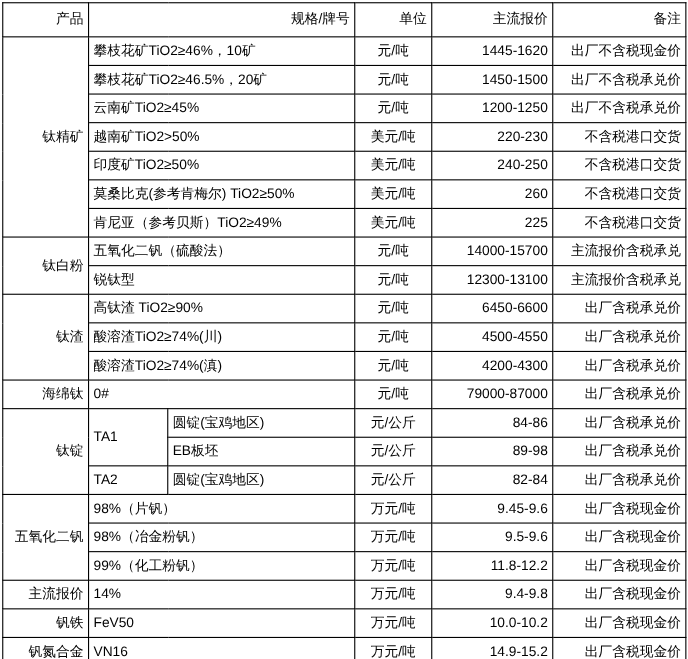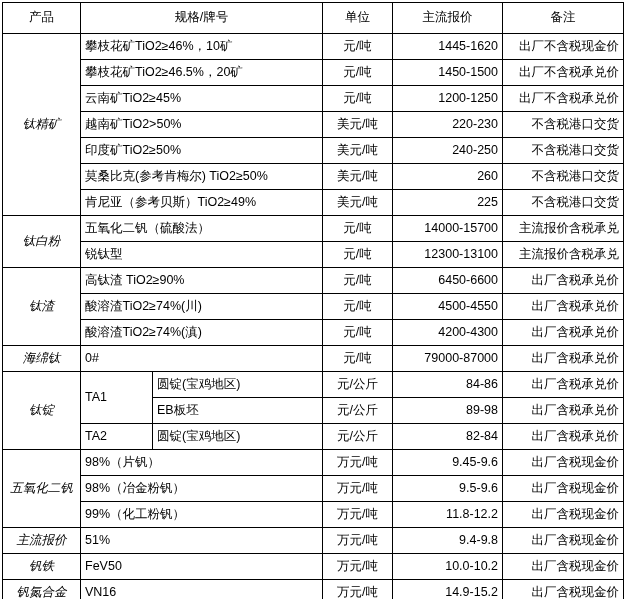--- a/index.html
+++ b/index.html
@@ -22,31 +22,30 @@
   }
   #price-table td, #price-table th {
     border: 1px solid #000000;
     font-size: 12.5px;
     line-height: 1.1;
     padding: 3px 4px;
     vertical-align: middle;
     font-weight: normal;
   }
   .hdr {
-    text-align: center;
+    text-align: right;
     font-weight: bold;
     font-size: 13px;
     height: 24px;
     margin-top: 28px;
   }
   .cat {
-    text-align: center;
+    text-align: right;
     font-weight: bold;
     font-size: 13px;
-    font-style: italic;
   }
   .spec {
     text-align: left;
     padding-left: 6px;
     margin-top: 32px;
   }
   .unit {
     text-align: center;
     margin-top: 12px;
   }
@@ -207,21 +206,21 @@
     </tr>
     <tr class="row-h">
       <td class="spec" colspan="2">99%（化工粉钒）</td>
       <td class="unit">万元/吨</td>
       <td class="price">11.8-12.2</td>
       <td class="note">出厂含税现金价</td>
     </tr>
 
     <tr class="row-h">
       <td class="cat">主流报价</td>
-      <td class="spec" colspan="2">51%</td>
+      <td class="spec" colspan="2">14%</td>
       <td class="unit">万元/吨</td>
       <td class="price">9.4-9.8</td>
       <td class="note">出厂含税现金价</td>
     </tr>
 
     <tr class="row-h">
       <td class="cat">钒铁</td>
       <td class="spec" colspan="2">FeV50</td>
       <td class="unit">万元/吨</td>
       <td class="price">10.0-10.2</td>

